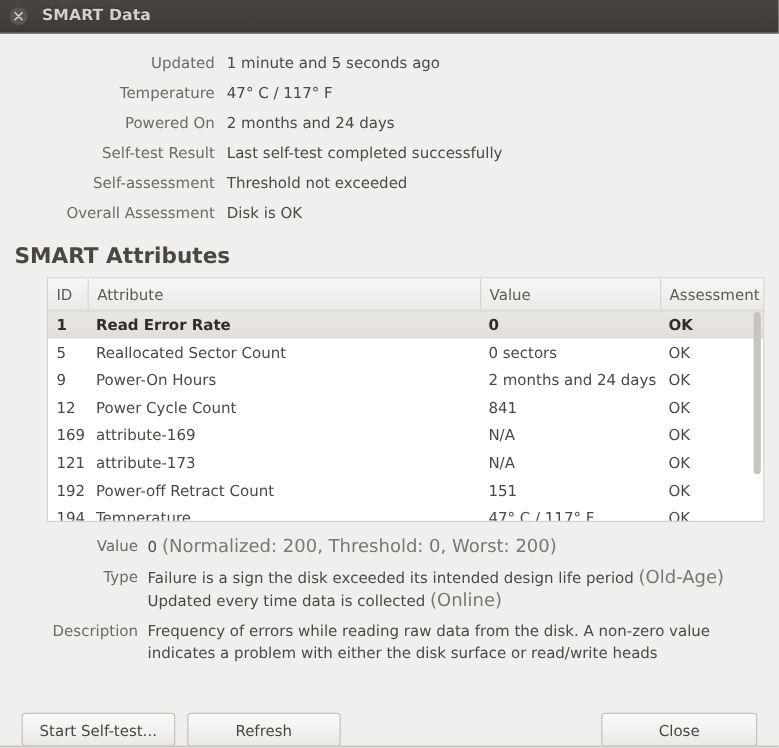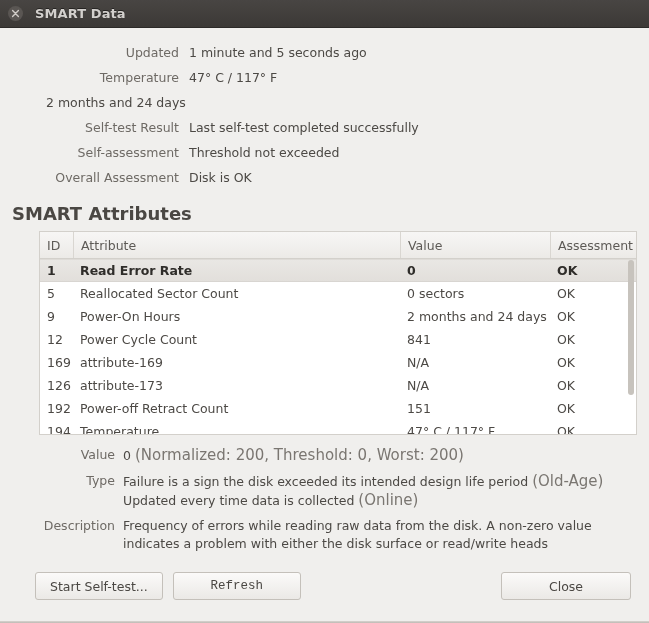--- a/index.html
+++ b/index.html
@@ -195,46 +195,45 @@
   .d-sub {
     font-size: 15px;
     color: #7a7671;
   }
 
   
   #buttonbar {
     position: absolute;
     left: 0;
     right: 0;
-    bottom: 22px;
+    bottom: 0;
     height: 30px;
     padding: 0 18px;
     box-sizing: border-box;
     display: flex;
     align-items: center;
-    margin-left: 17px;
   }
   .btn {
     height: 28px;
     padding: 0 14px;
     background: linear-gradient(to bottom, #fbfaf9 0%, #ebe9e6 100%);
     border: 1px solid #c4c0ba;
     border-radius: 3px;
     font-family: "DejaVu Sans", sans-serif;
     font-size: 12.5px;
     color: #4a4743;
     cursor: pointer;
     display: flex;
     align-items: center;
     justify-content: center;
     box-sizing: border-box;
     white-space: nowrap;
   }
   #btn-start { min-width: 122px; }
-  #btn-refresh { min-width: 128px; margin-left: 10px; font-family: Liberation Mono, monospace; }
+  #btn-refresh { min-width: 128px; margin-left: 10px; }
   #btn-close { min-width: 130px; margin-left: auto; }
 
   #bottom-edge {
     position: absolute;
     left: 0;
     right: 0;
     bottom: 0;
     height: 2px;
     background: linear-gradient(to bottom, #d8d5d0, #bdb9b3);
   }
@@ -256,20 +255,21 @@
   <div id="info">
     <div class="info-row">
       <div class="info-label">Updated</div>
       <div class="info-value">1 minute and 5 seconds ago</div>
     </div>
     <div class="info-row">
       <div class="info-label">Temperature</div>
       <div class="info-value">47° C / 117° F</div>
     </div>
     <div class="info-row">
+      <div class="info-label">Powered On</div>
       <div class="info-value">2 months and 24 days</div>
     </div>
     <div class="info-row">
       <div class="info-label">Self-test Result</div>
       <div class="info-value">Last self-test completed successfully</div>
     </div>
     <div class="info-row">
       <div class="info-label">Self-assessment</div>
       <div class="info-value">Threshold not exceeded</div>
     </div>
@@ -313,21 +313,21 @@
         <div class="td c-val">841</div>
         <div class="td c-asmt">OK</div>
       </div>
       <div class="tr">
         <div class="td c-id">169</div>
         <div class="td c-attr">attribute-169</div>
         <div class="td c-val">N/A</div>
         <div class="td c-asmt">OK</div>
       </div>
       <div class="tr">
-        <div class="td c-id">126</div>
+        <div class="td c-id">121</div>
         <div class="td c-attr">attribute-173</div>
         <div class="td c-val">N/A</div>
         <div class="td c-asmt">OK</div>
       </div>
       <div class="tr">
         <div class="td c-id">192</div>
         <div class="td c-attr">Power-off Retract Count</div>
         <div class="td c-val">151</div>
         <div class="td c-asmt">OK</div>
       </div>

